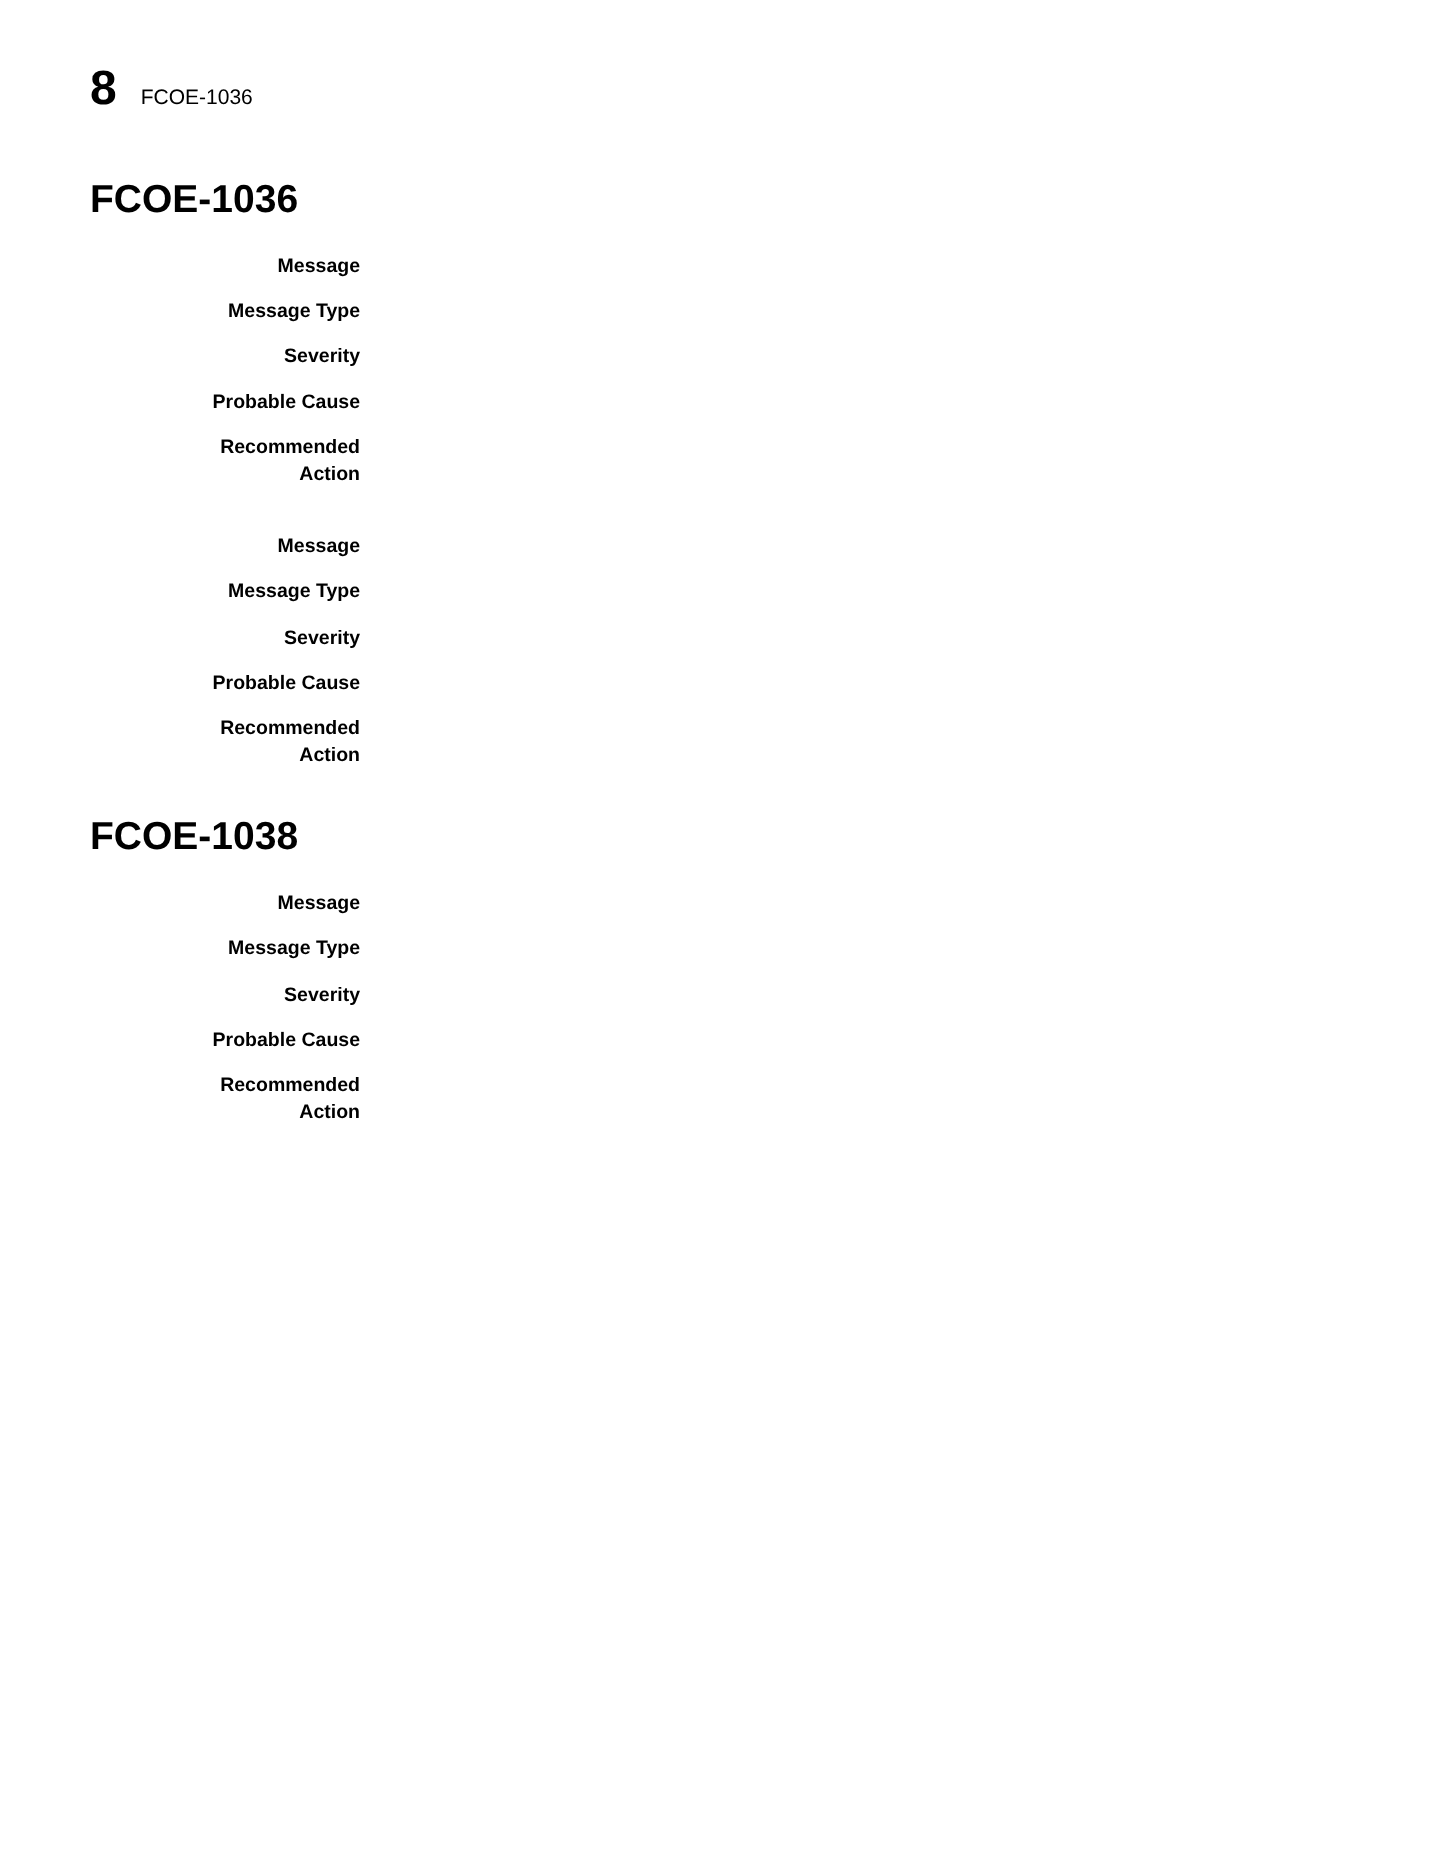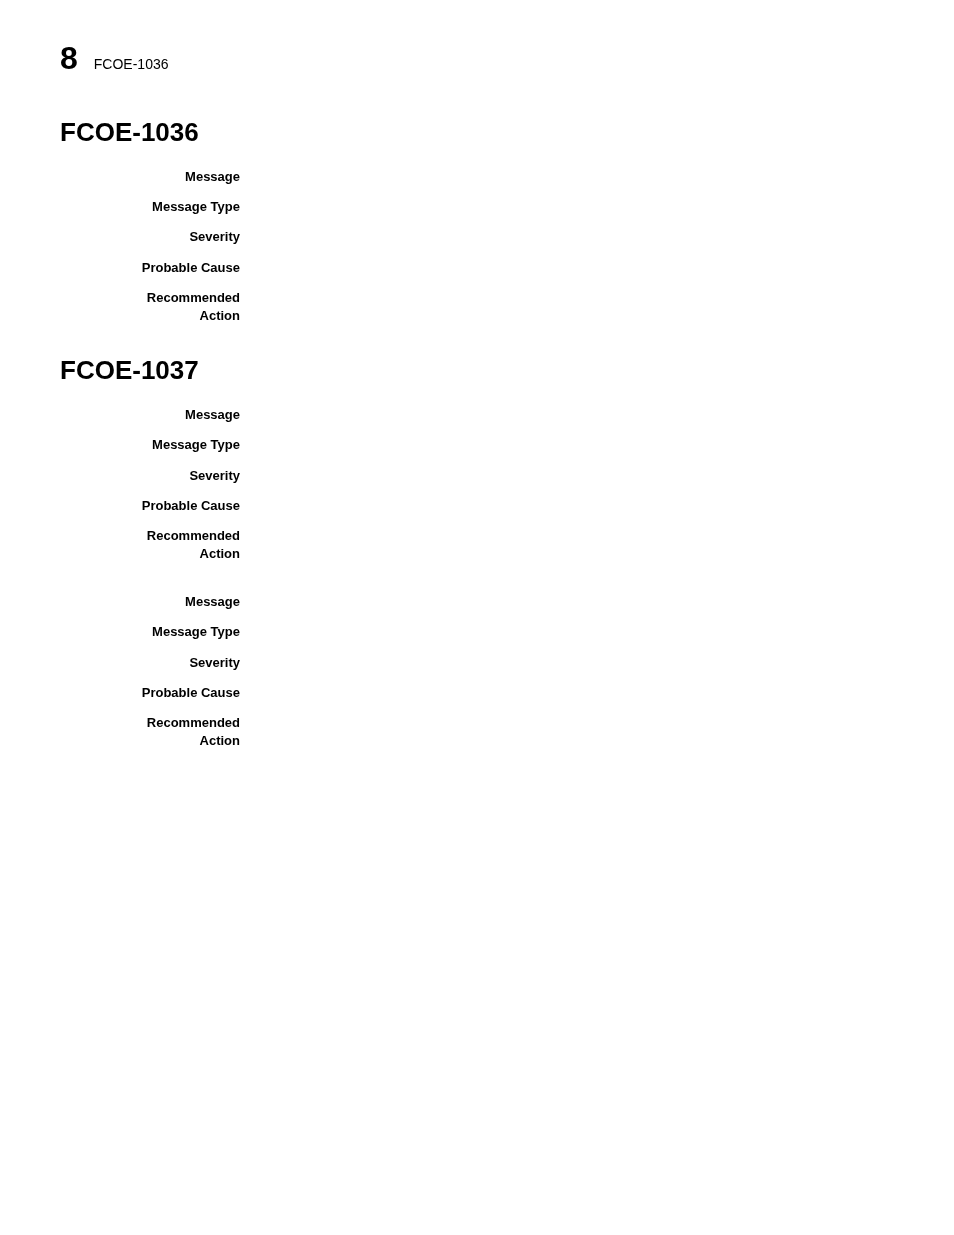--- a/index.html
+++ b/index.html
@@ -94,21 +94,20 @@
       <div class="field-row">
         <div class="field-label">Probable Cause</div>
         <div class="field-value"></div>
       </div>
       <div class="field-row">
         <div class="field-label">Recommended<br>Action</div>
         <div class="field-value"></div>
       </div>
     </div>
     <div class="section">
-      <div class="section-title">FCOE-1037</div>
       <div class="field-row">
         <div class="field-label">Message</div>
         <div class="field-value"></div>
       </div>
       <div class="field-row">
         <div class="field-label">Message Type</div>
         <div class="field-value"></div>
       </div>
       <div class="field-row">
         <div class="field-label">Severity</div>
@@ -117,20 +116,21 @@
       <div class="field-row">
         <div class="field-label">Probable Cause</div>
         <div class="field-value"></div>
       </div>
       <div class="field-row">
         <div class="field-label">Recommended<br>Action</div>
         <div class="field-value"></div>
       </div>
     </div>
     <div class="section">
+      <div class="section-title">FCOE-1038</div>
       <div class="field-row">
         <div class="field-label">Message</div>
         <div class="field-value"></div>
       </div>
       <div class="field-row">
         <div class="field-label">Message Type</div>
         <div class="field-value"></div>
       </div>
       <div class="field-row">
         <div class="field-label">Severity</div>

